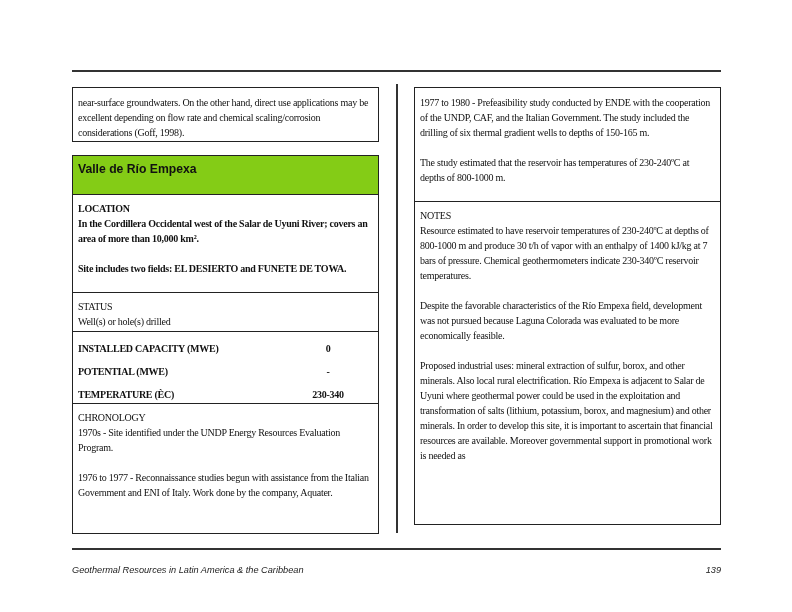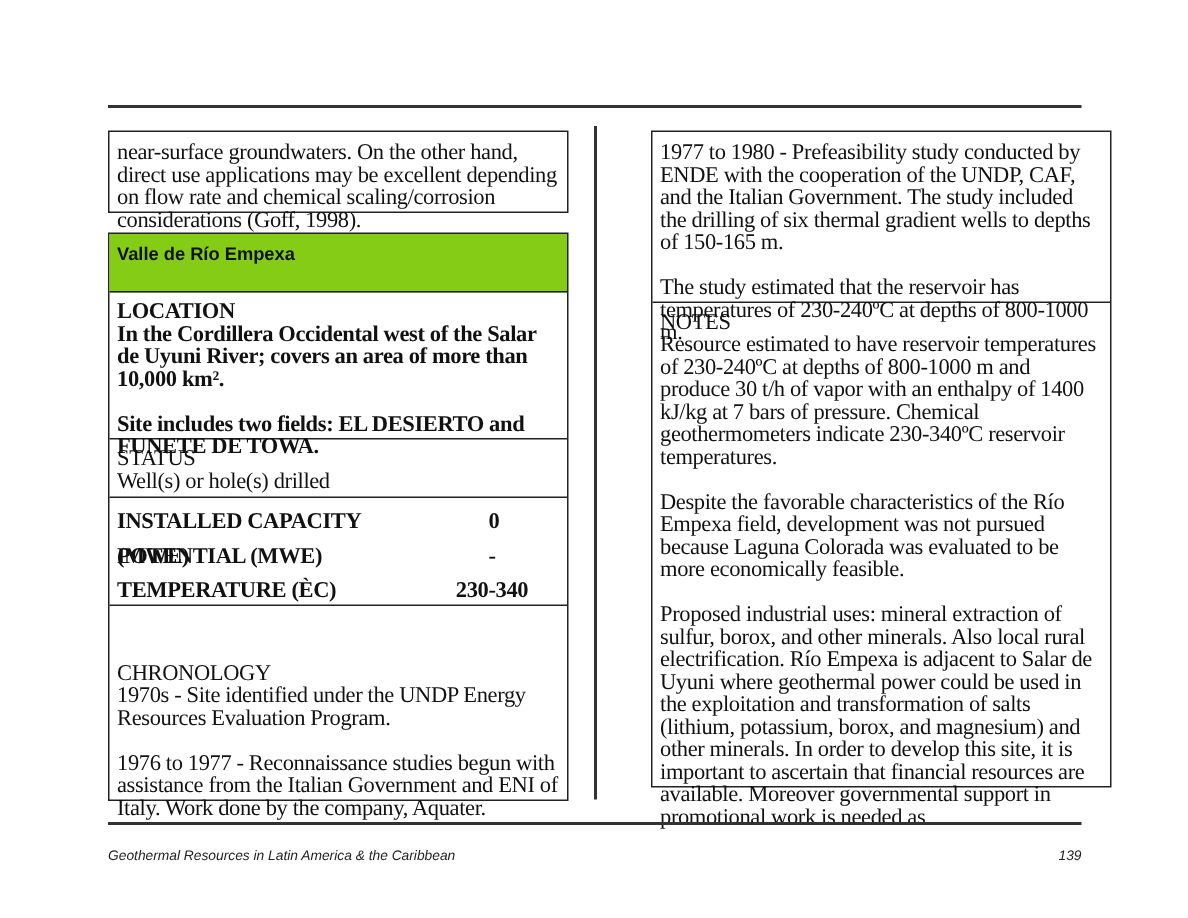--- a/index.html
+++ b/index.html
@@ -4,40 +4,40 @@
 <style>
   html, body { margin: 0; padding: 0; background: #ffffff; }
   body { width: 792px; height: 612px; position: relative; overflow: hidden;
          font-family: "Liberation Serif", serif; color: #111; }
   .rule { position: absolute; left: 72px; width: 649px; height: 2px; background: #333; }
   .rule.top { top: 70px; }
   .rule.bottom { top: 548px; }
   .vdiv { position: absolute; left: 396px; top: 84px; width: 2px; height: 449px; background: #333; }
 
   .box { position: absolute; border: 1.5px solid #222; box-sizing: border-box; background: #fff; }
-  .txt { font-size: 15px; line-height: 15px; letter-spacing: -0.25px; }
+  .txt { font-size: 10px; line-height: 15px; letter-spacing: -0.25px; }
   .p { margin: 0; }
   .gap { height: 15px; }
 
   
   #intro-box { left: 72px; top: 87px; width: 307px; height: 55px; padding: 7px 5px; }
   #site-box { left: 72px; top: 155px; width: 307px; height: 379px; padding: 0; }
   .title-band { background: #84cc16; height: 39px; border-bottom: 1.5px solid #222;
                 padding: 6px 5px; box-sizing: border-box;
                 font-family: "Liberation Sans", sans-serif; font-weight: bold; font-size: 12.2px; }
   .section { border-bottom: 1.5px solid #222; padding: 6px 5px 2px 5px; box-sizing: border-box; }
-  .section.last { border-bottom: none; margin-top: 32px; }
+  .section.last { border-bottom: none; }
   #sec-location { height: 98px; font-weight: bold; }
   #sec-status { height: 39px; }
   #sec-metrics { height: 72px; padding-top: 5px; font-weight: bold; }
   .metric-row { display: flex; justify-content: space-between; height: 23px; line-height: 23px; }
   .metric-row .val { width: 90px; text-align: center; }
 
   
-  #right-box { left: 434px; top: 87px; width: 307px; height: 438px; padding: 0; }
+  #right-box { left: 414px; top: 87px; width: 307px; height: 438px; padding: 0; }
   #sec-chron2 { height: 114px; padding-top: 7px; }
   #sec-notes { padding-top: 6px; border-bottom: none; }
 
   .footer { position: absolute; top: 565px; font-family: Liberation Sans, sans-serif;
             font-style: italic; font-size: 9.2px; color: #222; }
   .footer.left { left: 72px; }
   .footer.right { right: 71px; }
 </style>
 </head>
 <body>

